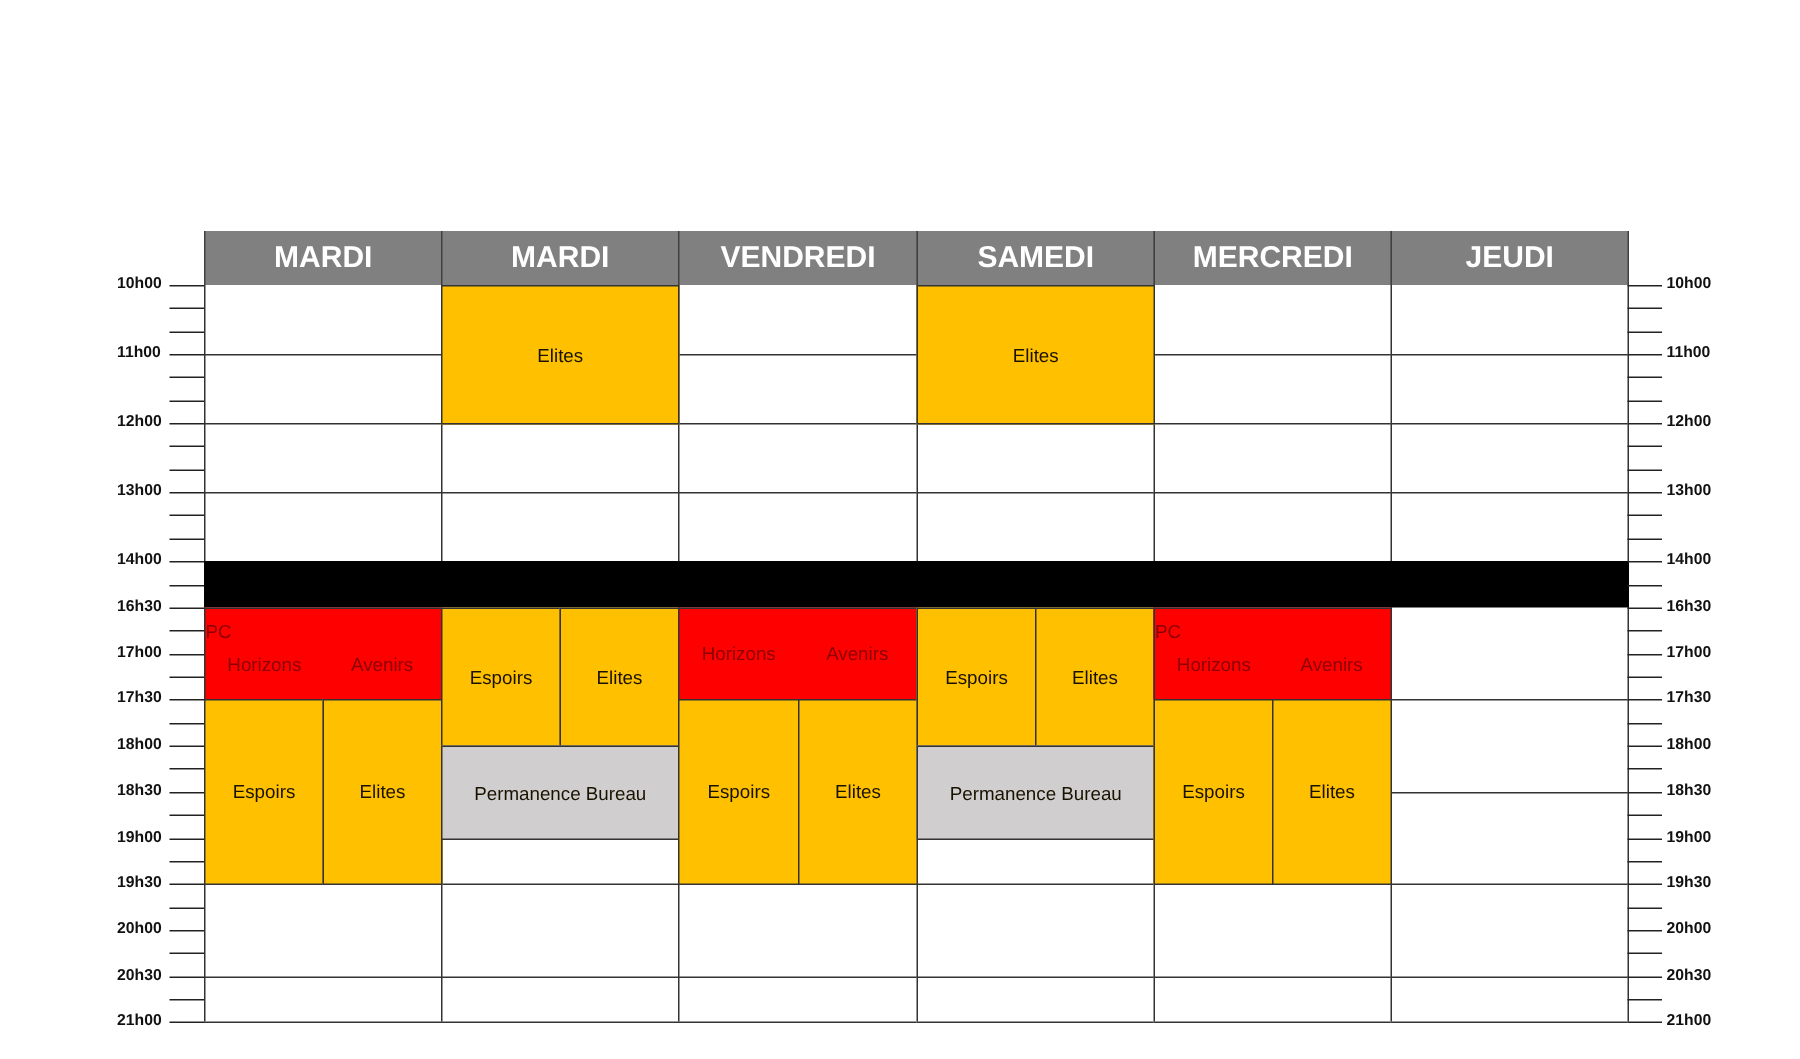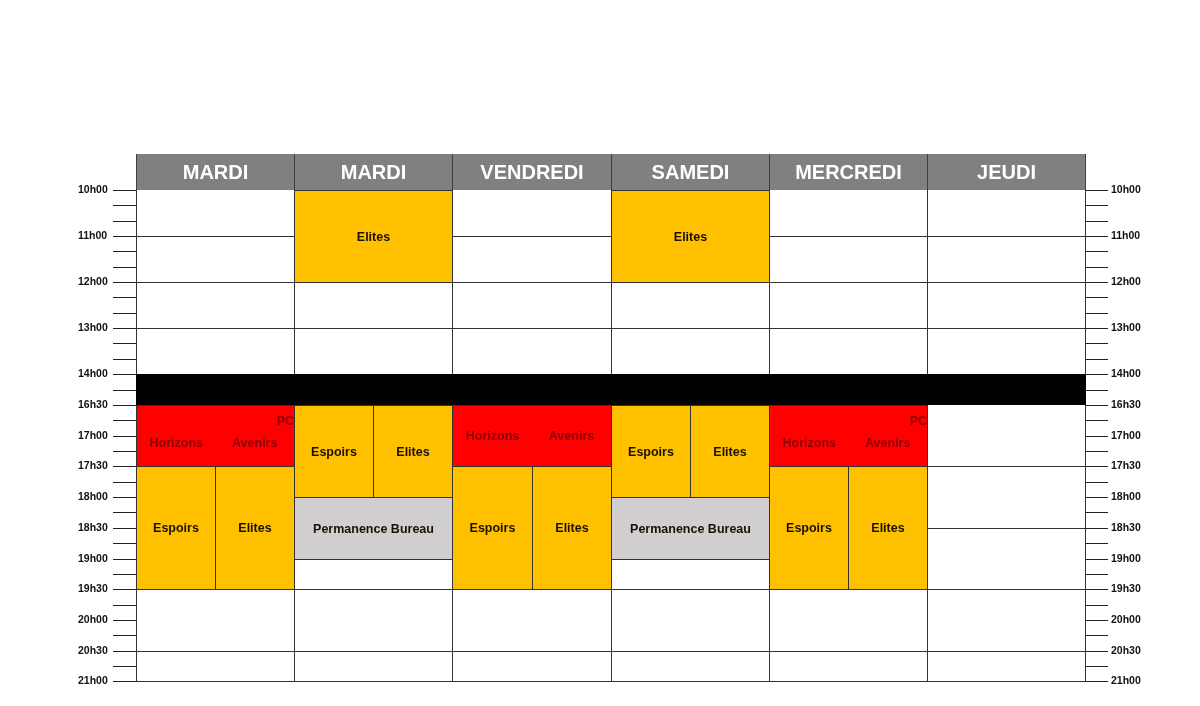--- a/index.html
+++ b/index.html
@@ -13,24 +13,24 @@
   .day-header { position:absolute; top:154px; height:36px; background:#808080;
                 color:#fff; font-weight:bold; font-size:20px; display:flex;
                 align-items:center; justify-content:center; box-sizing:border-box;
                 border-right:1px solid #404040; border-left:1px solid #404040; }
   .grid-area { position:absolute; left:136px; top:190px; width:949px; height:491px; }
   .hline { position:absolute; height:0; border-top:1px solid #333; }
   .vline { position:absolute; width:0; border-left:1px solid #333; }
   .band { position:absolute; background:#000; }
   .event { position:absolute; box-sizing:border-box; border:1px solid #333;
            display:flex; align-items:center; justify-content:center;
-           font-weight:bold; font-size:12.5px; color:#1a1200; text-align:center; }
+           font-weight:normal; font-size:12.5px; color:#1a1200; text-align:center; }
   .event.red { color:#8b0000; }
   .event .sub { position:absolute; width:50%; text-align:center; }
-  .event .top-label { position:absolute; left:16px; right:0; text-align:right; }
+  .event .top-label { position:absolute; left:0; right:0; text-align:left; }
   .tick-label { position:absolute; font-size:10.5px; font-weight:bold; color:#111; }
   .tick { position:absolute; height:0; border-top:1.5px solid #222; }
 </style>
 </head>
 <body>
 
 <div class="page">
 
   <div id="headers">
       <div class="day-header" style="left: 136px; width: 159px;">MARDI</div>

